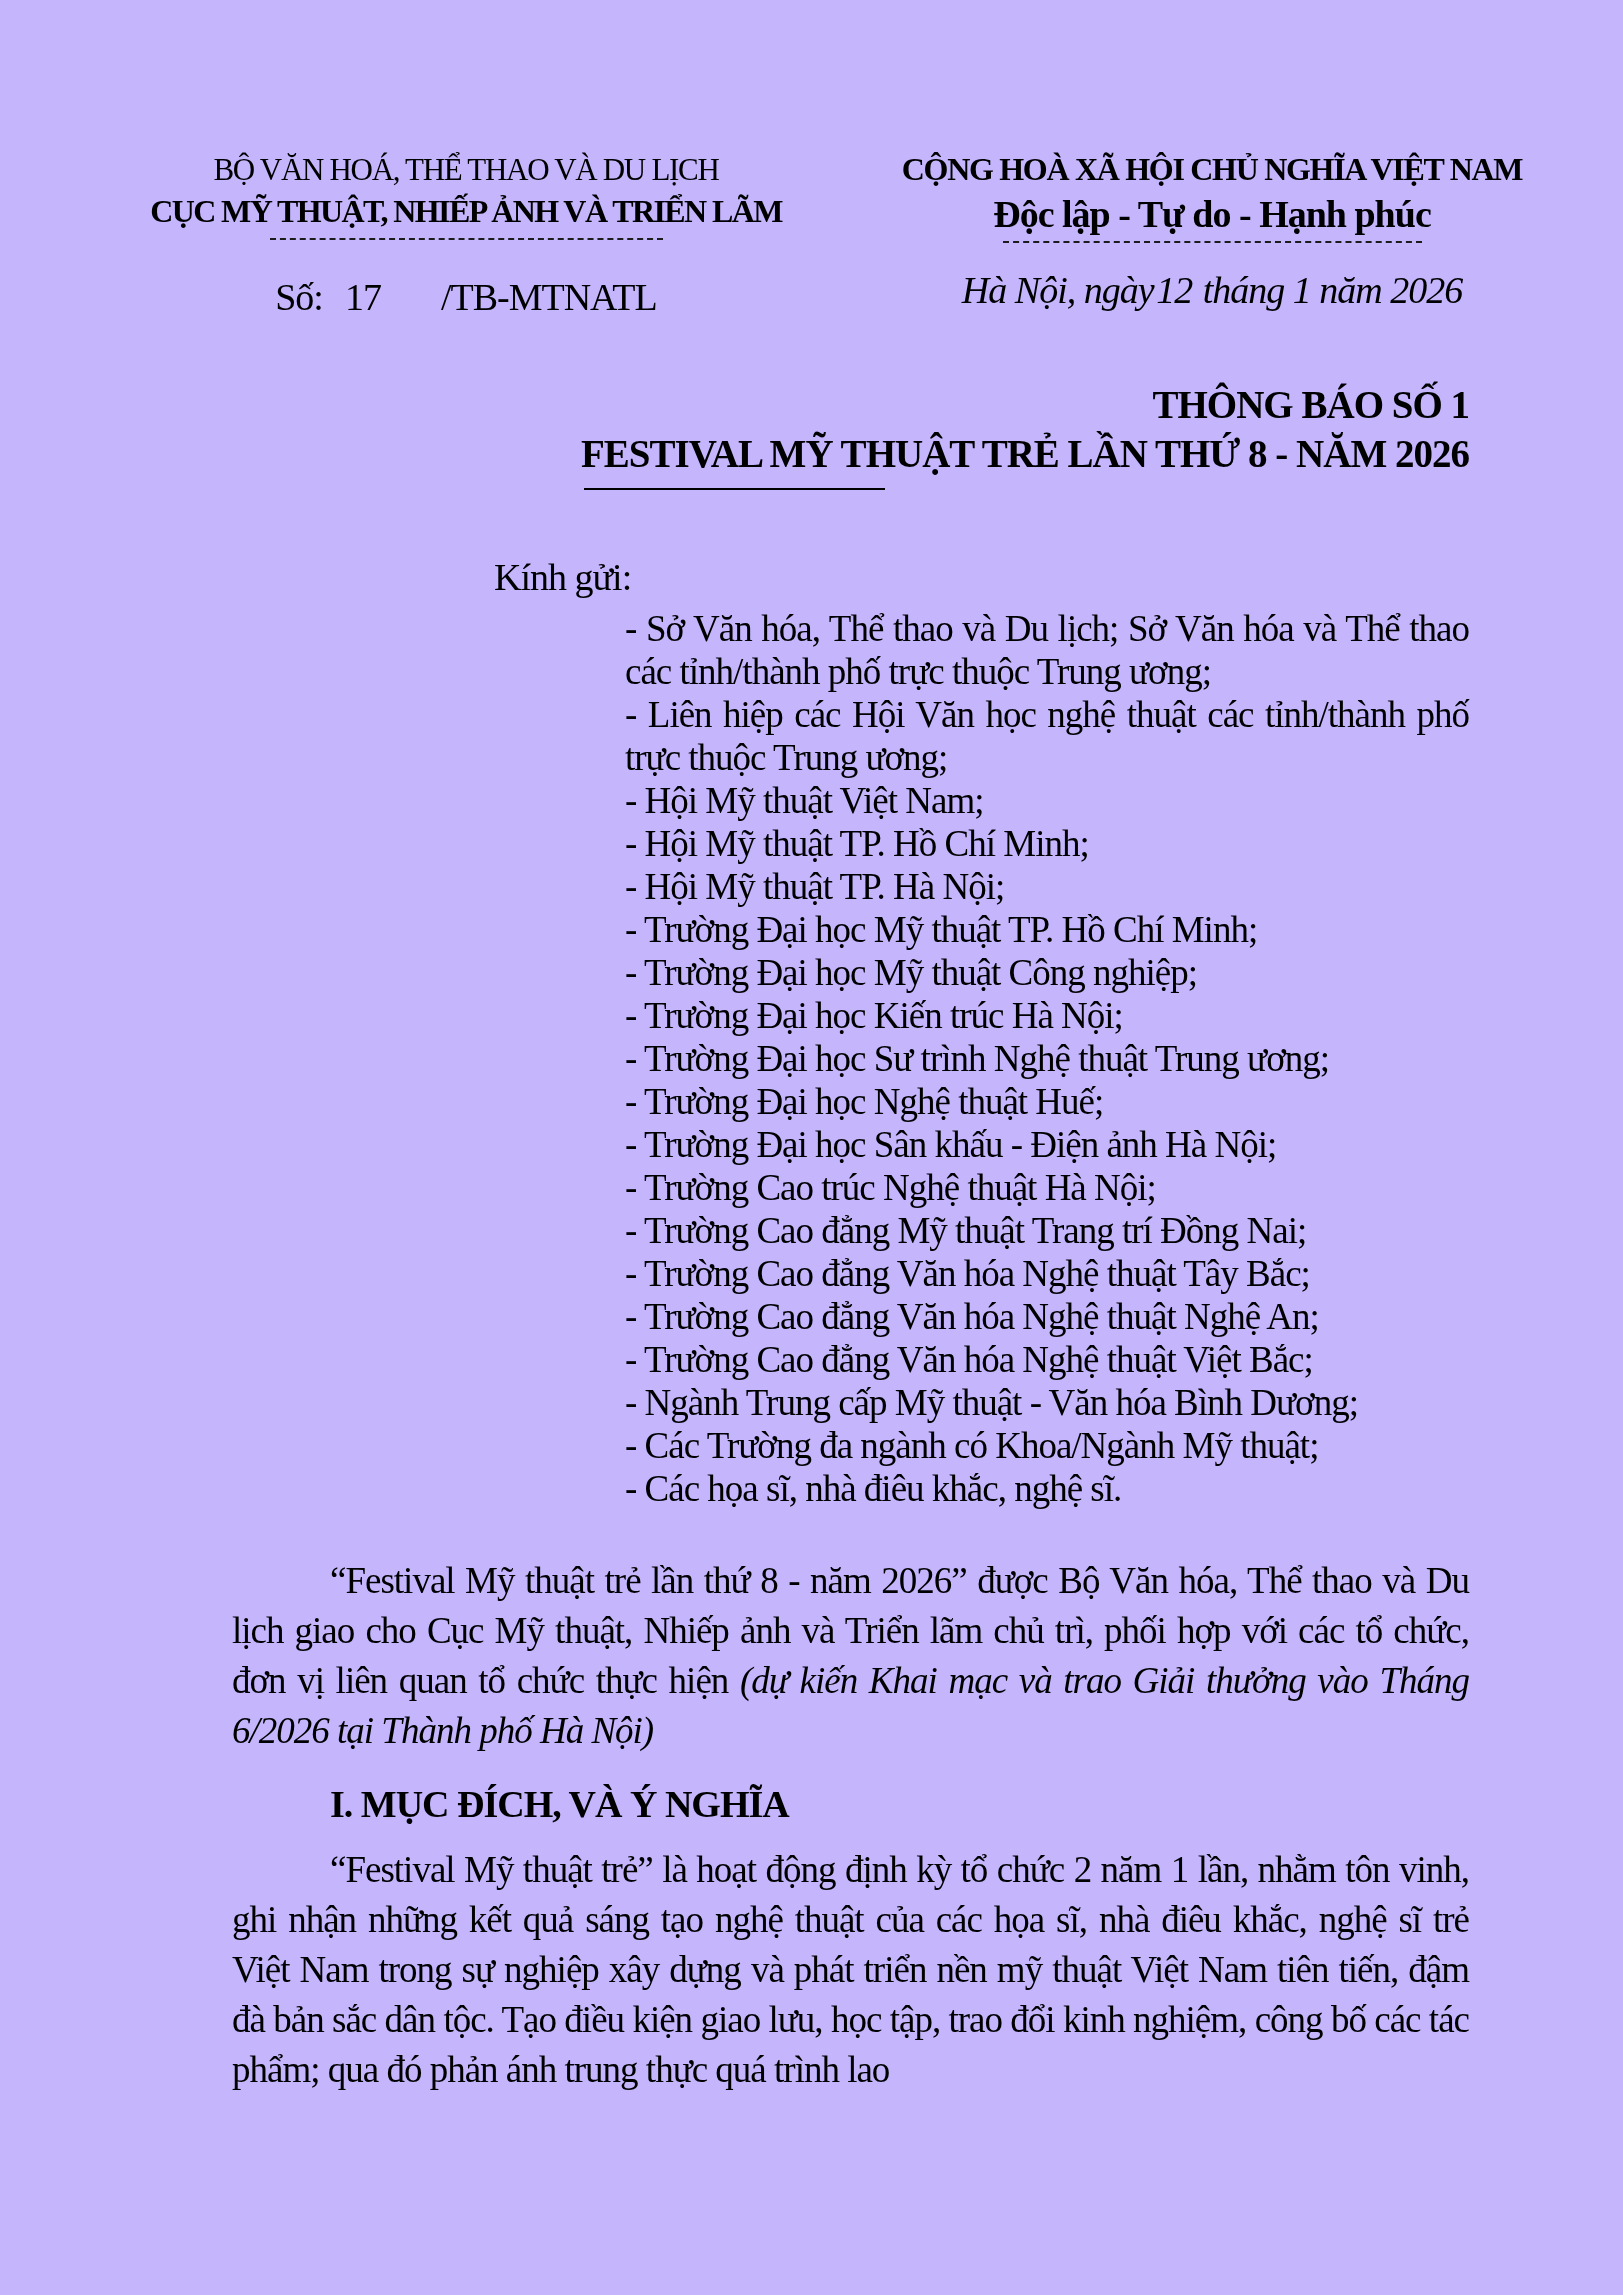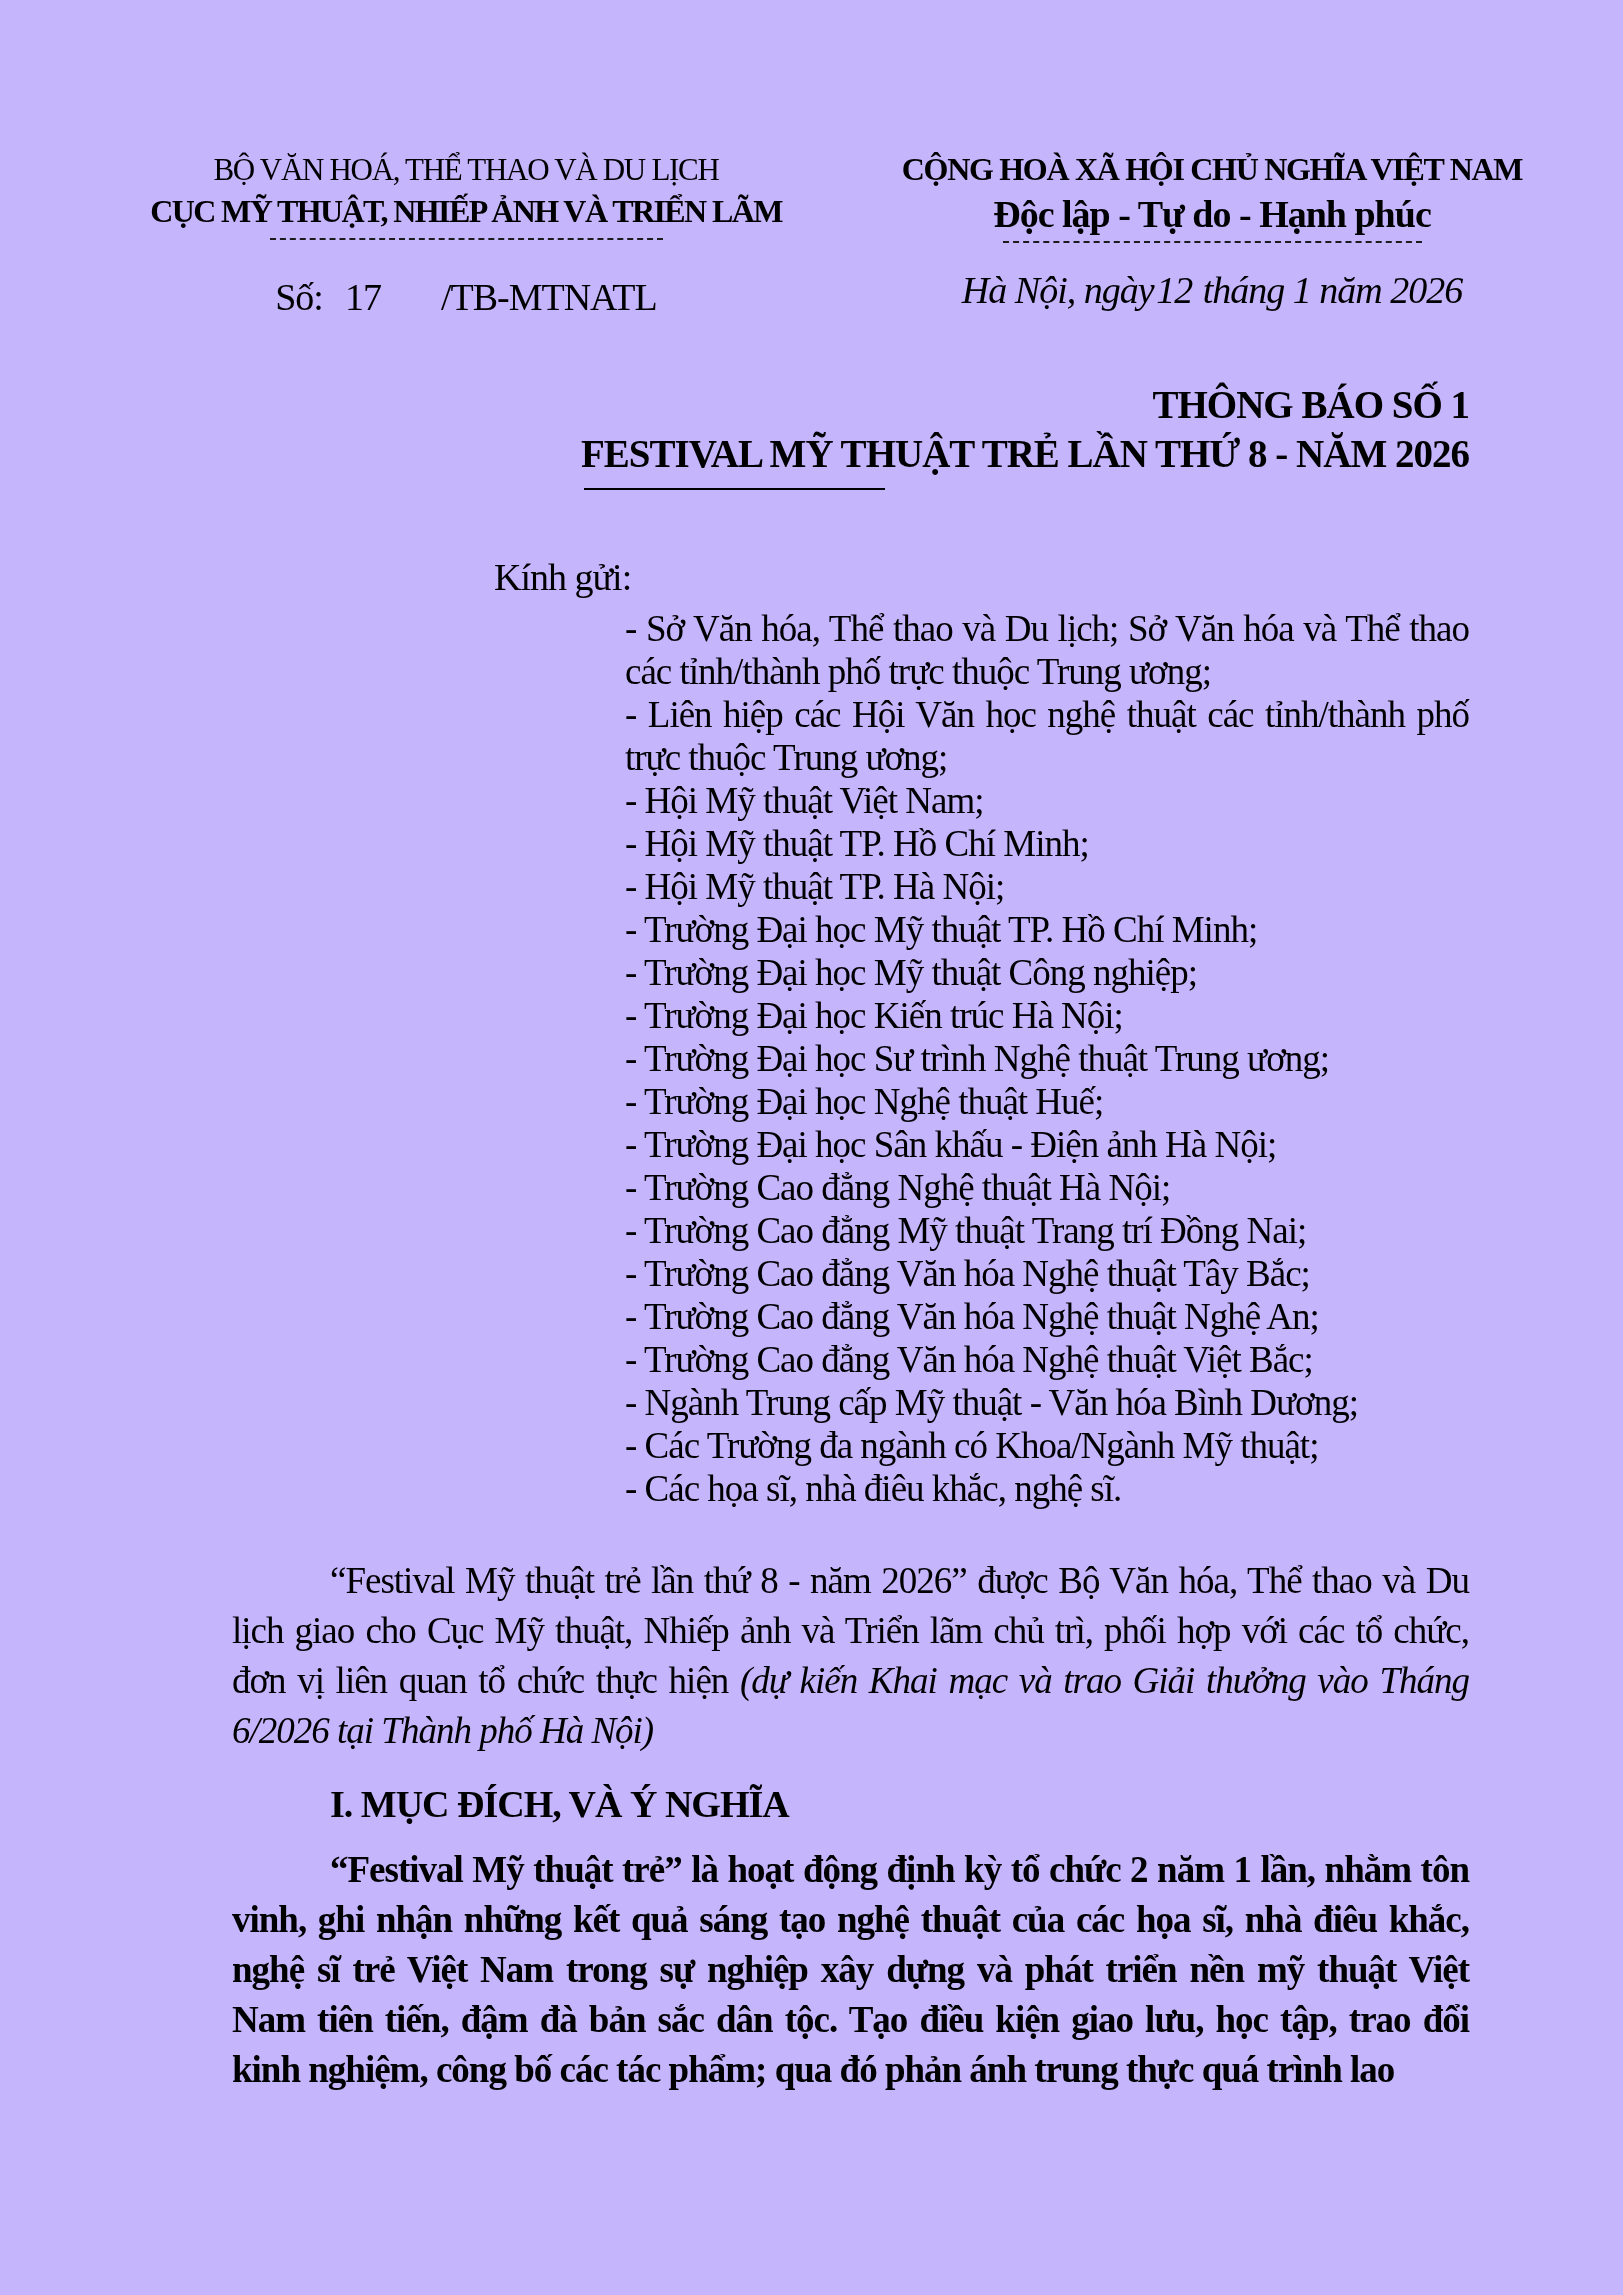--- a/index.html
+++ b/index.html
@@ -126,21 +126,20 @@
   .section-heading {
     margin: 0;
     margin-top: 25px;
     margin-left: 98px;
     font-size: 38px;
     line-height: 47px;
     font-weight: bold;
   }
   .para-section {
     margin-top: 17px;
-    font-weight: bold;
   }
 </style>
 </head>
 <body>
 
 <div class="page">
 
   <div class="header-row">
 
     <div class="hcol hcol-left">
@@ -178,21 +177,21 @@
         <div class="recipient">- Liên hiệp các Hội Văn học nghệ thuật các tỉnh/thành phố trực thuộc Trung ương;</div>
         <div class="recipient">- Hội Mỹ thuật Việt Nam;</div>
         <div class="recipient">- Hội Mỹ thuật TP. Hồ Chí Minh;</div>
         <div class="recipient">- Hội Mỹ thuật TP. Hà Nội;</div>
         <div class="recipient">- Trường Đại học Mỹ thuật TP. Hồ Chí Minh;</div>
         <div class="recipient">- Trường Đại học Mỹ thuật Công nghiệp;</div>
         <div class="recipient">- Trường Đại học Kiến trúc Hà Nội;</div>
         <div class="recipient">- Trường Đại học Sư trình Nghệ thuật Trung ương;</div>
         <div class="recipient">- Trường Đại học Nghệ thuật Huế;</div>
         <div class="recipient">- Trường Đại học Sân khấu - Điện ảnh Hà Nội;</div>
-        <div class="recipient">- Trường Cao đẳng Nghệ thuật Hà Nội;</div>
+        <div class="recipient">- Trường Cao trúc Nghệ thuật Hà Nội;</div>
         <div class="recipient">- Trường Cao đẳng Mỹ thuật Trang trí Đồng Nai;</div>
         <div class="recipient">- Trường Cao đẳng Văn hóa Nghệ thuật Tây Bắc;</div>
         <div class="recipient">- Trường Cao đẳng Văn hóa Nghệ thuật Nghệ An;</div>
         <div class="recipient">- Trường Cao đẳng Văn hóa Nghệ thuật Việt Bắc;</div>
         <div class="recipient">- Ngành Trung cấp Mỹ thuật - Văn hóa Bình Dương;</div>
         <div class="recipient">- Các Trường đa ngành có Khoa/Ngành Mỹ thuật;</div>
         <div class="recipient">- Các họa sĩ, nhà điêu khắc, nghệ sĩ.</div>
       </div>
 
     <p class="para"><span>“Festival Mỹ thuật trẻ lần thứ 8 - năm 2026” được Bộ Văn hóa, Thể thao và Du lịch giao cho Cục Mỹ thuật, Nhiếp ảnh và Triển lãm chủ trì, phối hợp với các tổ chức, đơn vị liên quan tổ chức thực hiện </span><span class="italic-part">(dự kiến Khai mạc và trao Giải thưởng vào Tháng 6/2026 tại Thành phố Hà Nội)</span></p>

